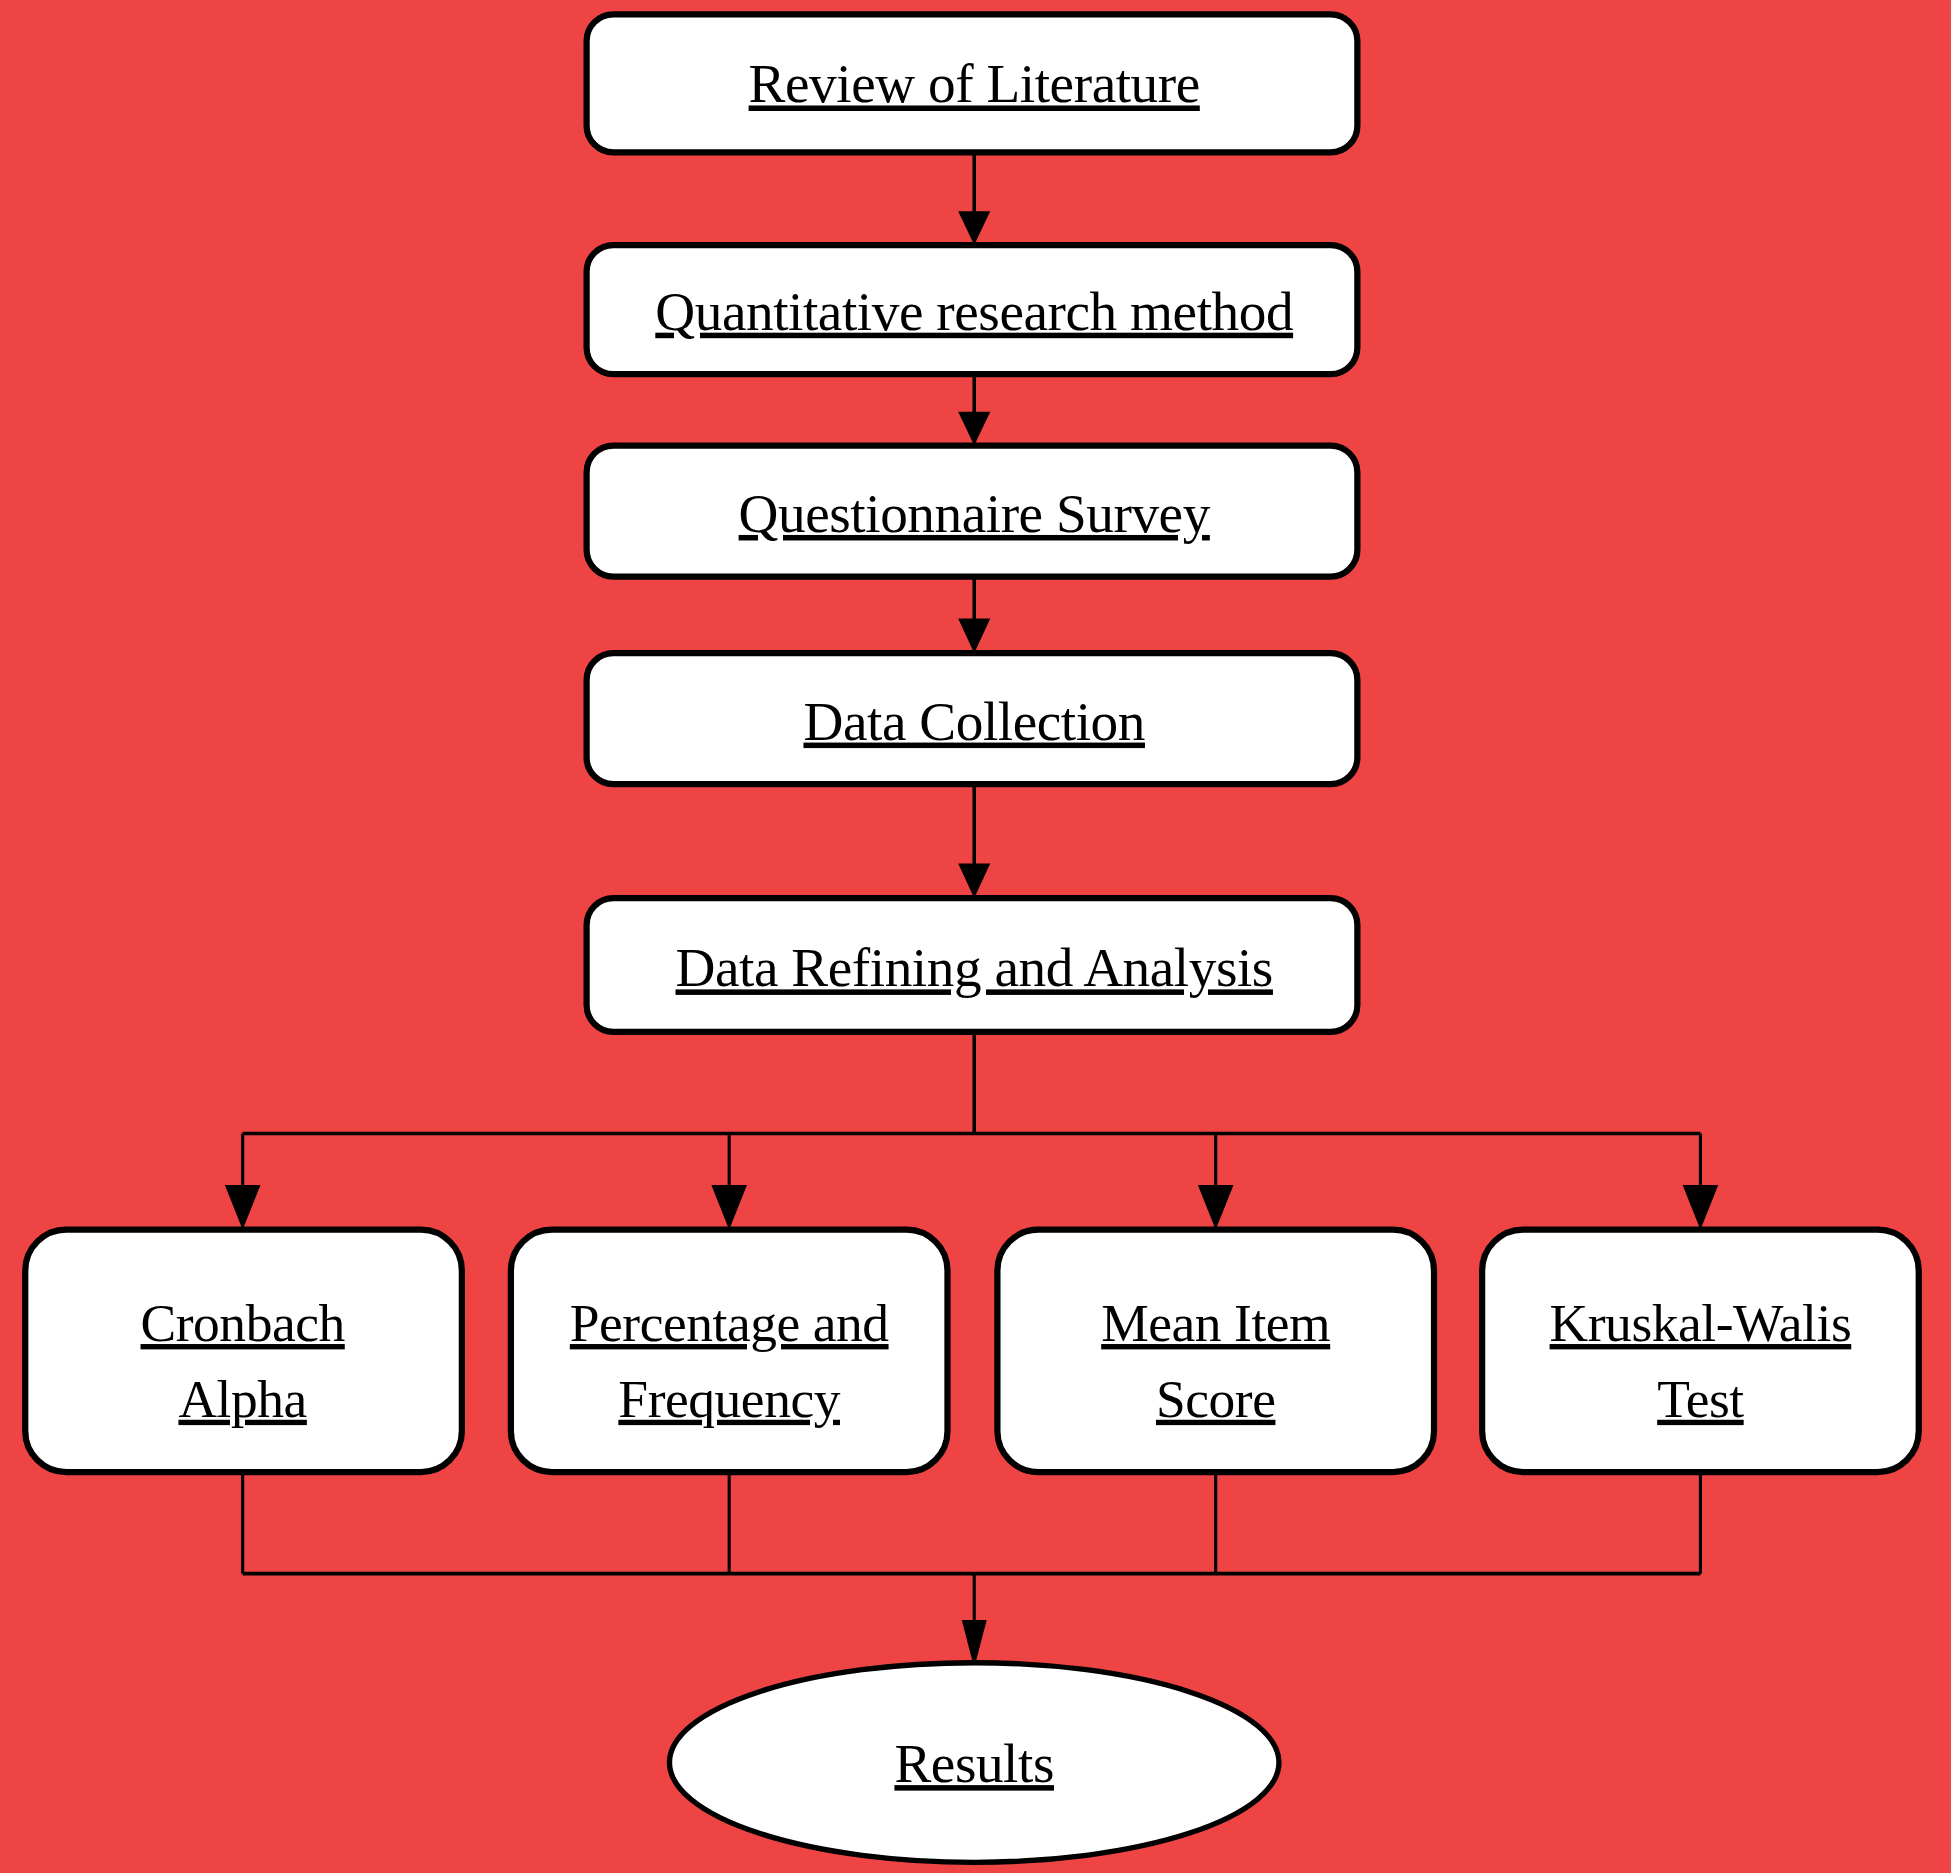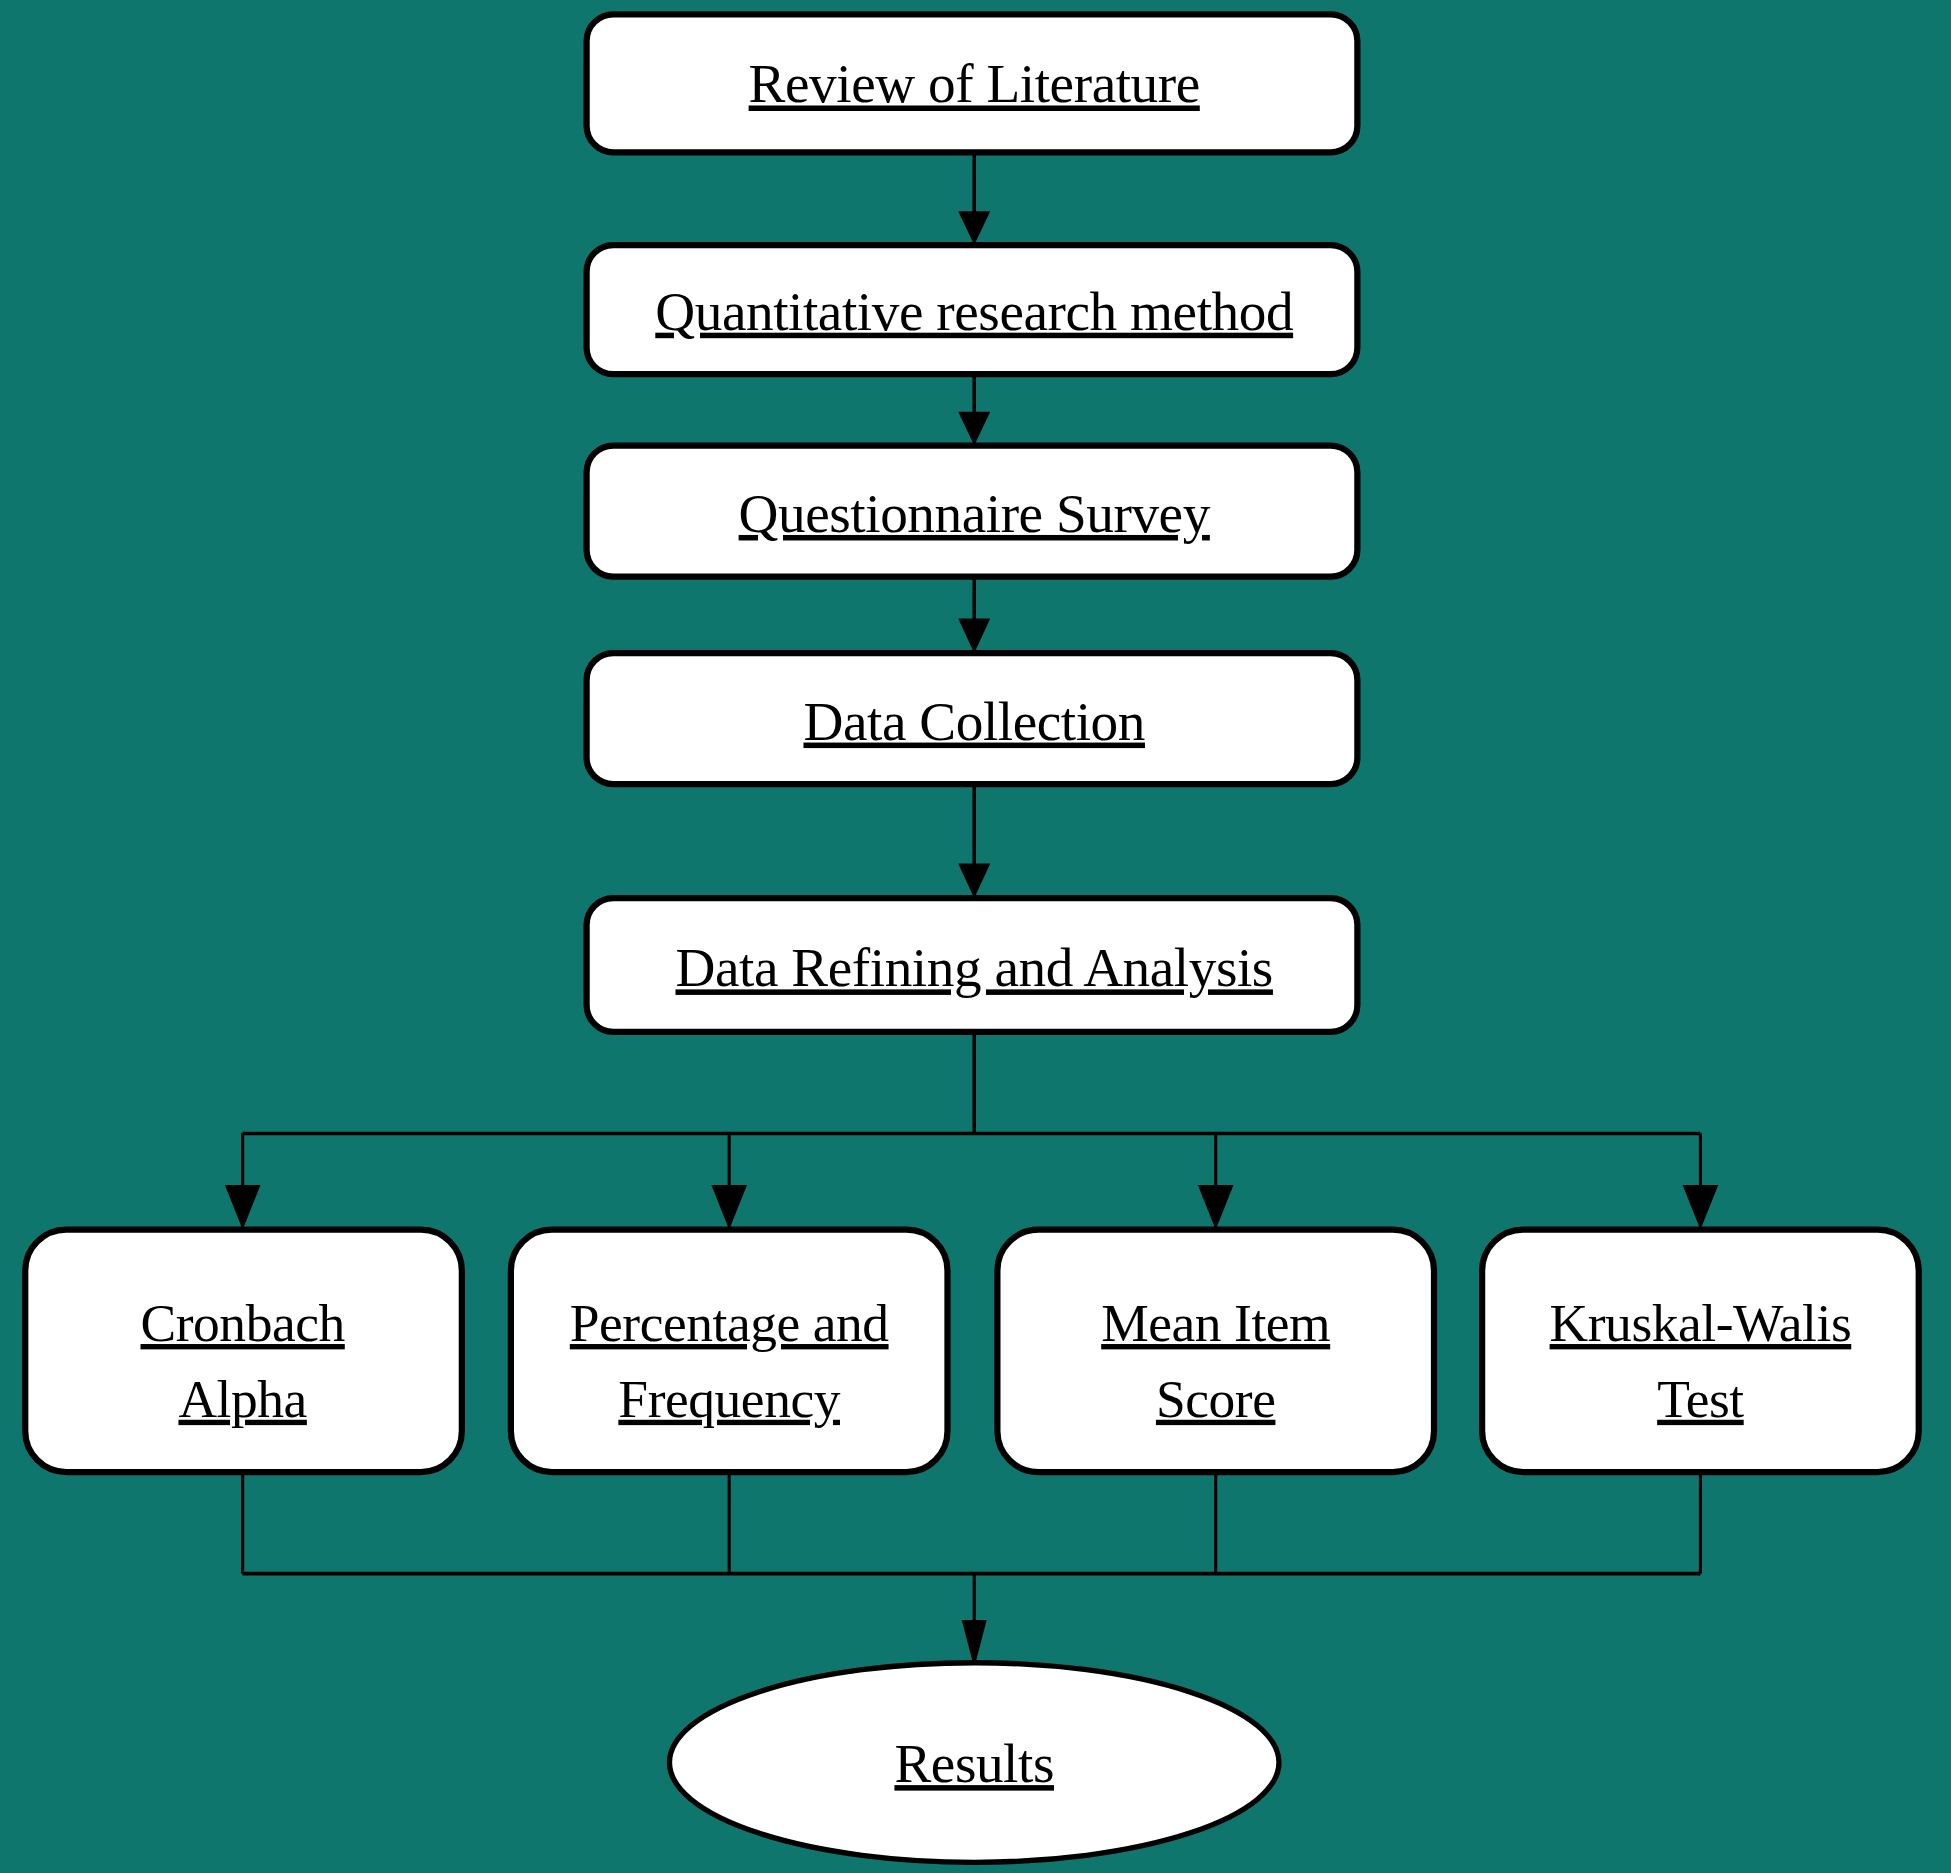--- a/index.html
+++ b/index.html
@@ -4,21 +4,21 @@
 <style>
   html, body {
     margin: 0;
     padding: 0;
     background: #ffffff;
   }
   #page {
     position: relative;
     width: 1952px;
     height: 1873px;
-    background: #0f766e;
+    background: #ef4444;
     overflow: hidden;
     font-family: "Liberation Serif", "DejaVu Serif", serif;
   }
   svg.flow {
     position: absolute;
     top: 0;
     left: 0;
     width: 1952px;
     height: 1873px;
     display: block;

